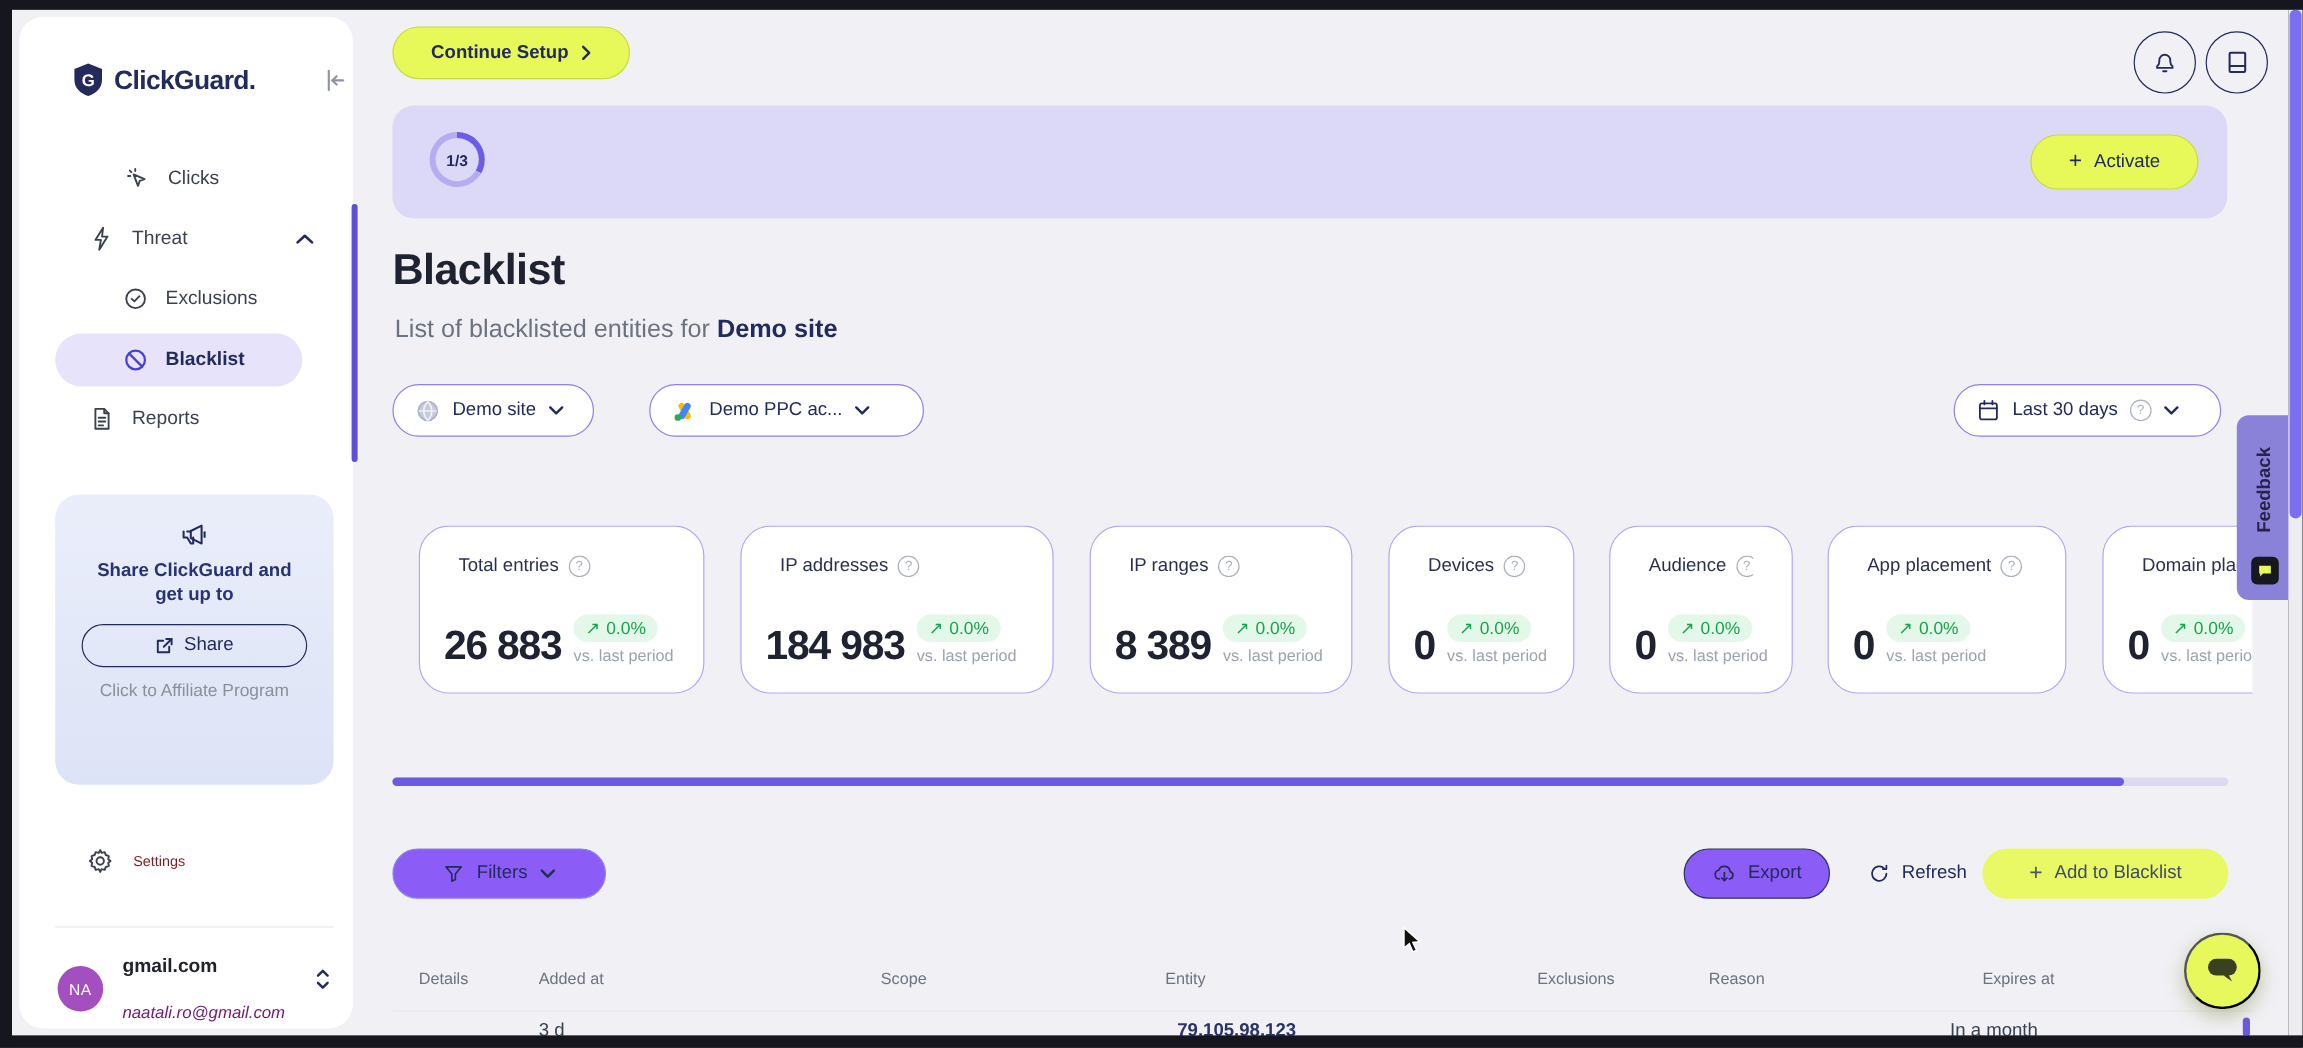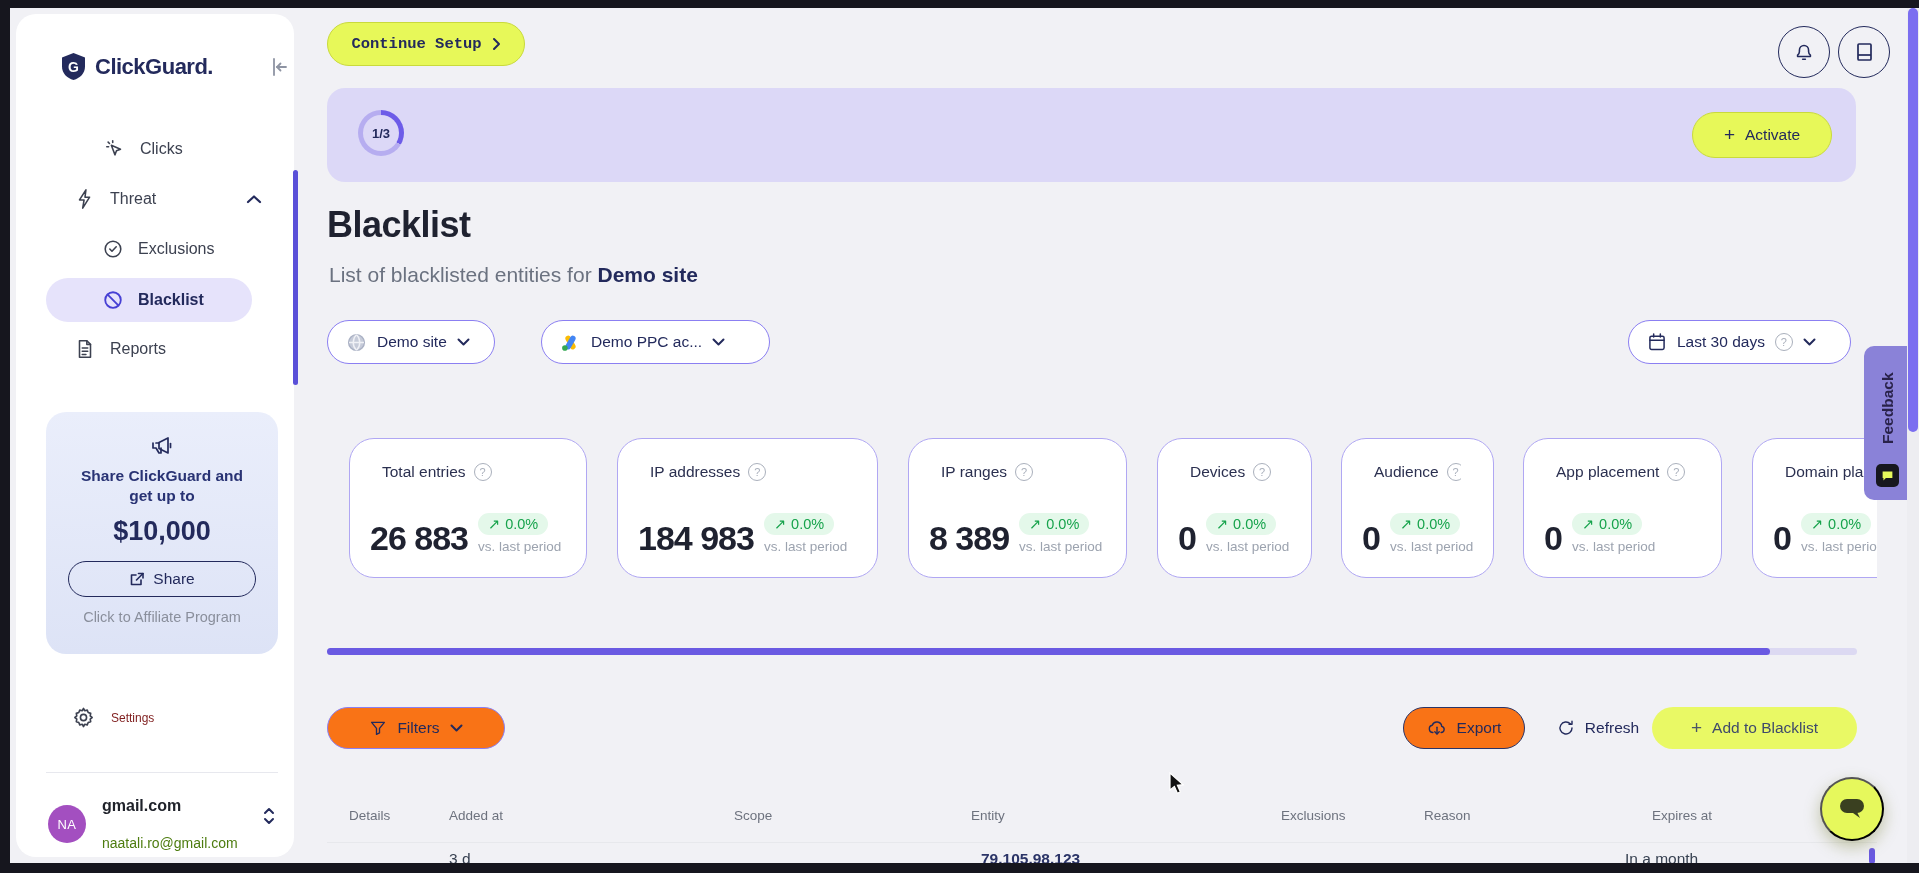--- a/index.html
+++ b/index.html
@@ -34,27 +34,27 @@
   .promo .amount { margin-top:10px; font-size:27px; font-weight:bold; color:#232a5c; }
   .share-btn { margin:14px auto 0; width:188px; height:36px; border:1.5px solid #232a5c; border-radius:18px;
                display:flex; align-items:center; justify-content:center; gap:8px; font-size:15.5px; color:#232a5c; background:transparent; cursor:pointer; }
   .promo .caption { margin-top:12px; font-size:14.5px; color:#8a8f9c; }
   .settings-row { position:absolute; left:56px; top:692px; display:flex; align-items:center; gap:16px; font-size:12px; color:#7f1d1d; }
   .side-divider { position:absolute; left:30px; top:758px; width:232px; height:1px; background:#e7e8ee; }
   .account { position:absolute; left:32px; top:783px; display:flex; align-items:center; gap:16px; }
   .avatar { width:38px; height:38px; border-radius:50%; background:#a34fc0; color:#fff; font-size:13px;
             display:flex; align-items:center; justify-content:center; letter-spacing:0.5px; }
   .acc-name { font-size:16px; font-weight:bold; color:#20232b; }
-  .acc-email { font-size:14px; color:#4d7c0f; margin-top:20px; }
+  .acc-email { font-size:14px; color:#701a75; margin-top:20px;font-style:italic; }
   .acc-caret { position:absolute; left:214px; top:8px; }
 
   
   .btn-lime { background:#e7f859; border:1.5px solid #c9da3c; color:#232a5c; }
   .continue-setup { position:absolute; left:327px; top:22px; width:198px; height:44px; border-radius:22px;
-                    display:flex; align-items:center; justify-content:center; gap:10px; font-size:15.5px; font-weight:bold; cursor:pointer;font-family:Liberation Mono, monospace; }
+                    display:flex; align-items:center; justify-content:center; gap:10px; font-size:15.5px; font-weight:bold; cursor:pointer; }
   .circle-btn { position:absolute; top:26px; width:52px; height:52px; border-radius:50%; border:1.5px solid #232a5c;
                 display:flex; align-items:center; justify-content:center; background:transparent; cursor:pointer; }
   .bell-btn { left:1778px; } .book-btn { left:1838px; }
 
   
   .banner { position:absolute; left:327px; top:88px; width:1529px; height:94px; background:#dcd8f7; border-radius:18px; }
   .ring { position:absolute; left:31px; top:22px; width:46px; height:46px; border-radius:50%;
           background:conic-gradient(#6d5ce8 0deg 120deg, #b6adf0 120deg 360deg); }
   .ring .inner { position:absolute; inset:5px; border-radius:50%; background:#dcd8f7;
                  display:flex; align-items:center; justify-content:center; font-size:13px; font-weight:bold; color:#232a5c; }
@@ -84,21 +84,21 @@
   .card .c-change { min-width:0; }
   .badge-up { display:inline-flex; align-items:center; gap:5px; background:#e4f8ea; color:#17a34c; font-size:14.5px;
               padding:3px 10px; border-radius:13px; white-space:nowrap; }
   .c-compare { font-size:13.5px; color:#9ca3af; margin-top:3px; line-height:17px; }
 
   
   .hscroll { position:absolute; left:327px; top:648px; width:1530px; height:7px; border-radius:4px; background:#dcd9f2; }
   .hscroll .thumb { position:absolute; left:0; top:0; height:7px; width:1443px; border-radius:4px; background:#6a5ae2; }
 
   
-  .tb-pill { position:absolute; top:707px; height:42px; border-radius:21px; background:#f97316; border:1.5px solid #8b7ff2;
+  .tb-pill { position:absolute; top:707px; height:42px; border-radius:21px; background:#8b5cf6; border:1.5px solid #8b7ff2;
              display:flex; align-items:center; justify-content:center; gap:10px; font-size:15.5px; color:#232a5c; cursor:pointer; }
   .filters-btn { left:327px; width:178px; }
   .columns-btn { left:523px; width:166px; }
   .export-btn { left:1403px; width:122px; border-color:#2b3467; }
   .refresh-btn { left:1543px; width:110px; border:none; background:transparent; }
   .add-btn { left:1652px; width:205px; background:#e9f965; border:none; color:#3f4a6b; }
   .add-btn .plus { font-size:19px; color:#4a5568; }
 
   
   .th { position:absolute; top:808px; font-size:13.5px; color:#6d727e; }
@@ -209,21 +209,20 @@
     <div class="promo">
       <div class="mega" style="display:flex; justify-content:center;">
         <svg width="26" height="24" viewBox="0 0 26 24" fill="none" stroke="#232a5c" stroke-width="1.7" stroke-linejoin="round" stroke-linecap="round">
             <path d="M4 9v5h3l3 5h2v-5"></path>
             <path d="M10 9H7"></path>
             <path d="M10 14.5V8.5L19 4v15l-9-4.5z"></path>
             <path d="M21.5 9.5v4"></path>
           </svg>
       </div>
       <div class="p-line">Share ClickGuard and get up to</div>
-      <div class="amount">$10,000</div>
       <button class="share-btn">
         <span>
           <svg width="16" height="16" viewBox="0 0 16 16" fill="none" stroke="#232a5c" stroke-width="1.6" stroke-linecap="round" stroke-linejoin="round">
               <path d="M12 9v4.5H2.5V4H7"></path>
               <path d="M9.5 2.5H14V7"></path>
               <path d="M14 2.5 7.5 9"></path>
             </svg>
         </span>
         <span>Share</span>
       </button>

